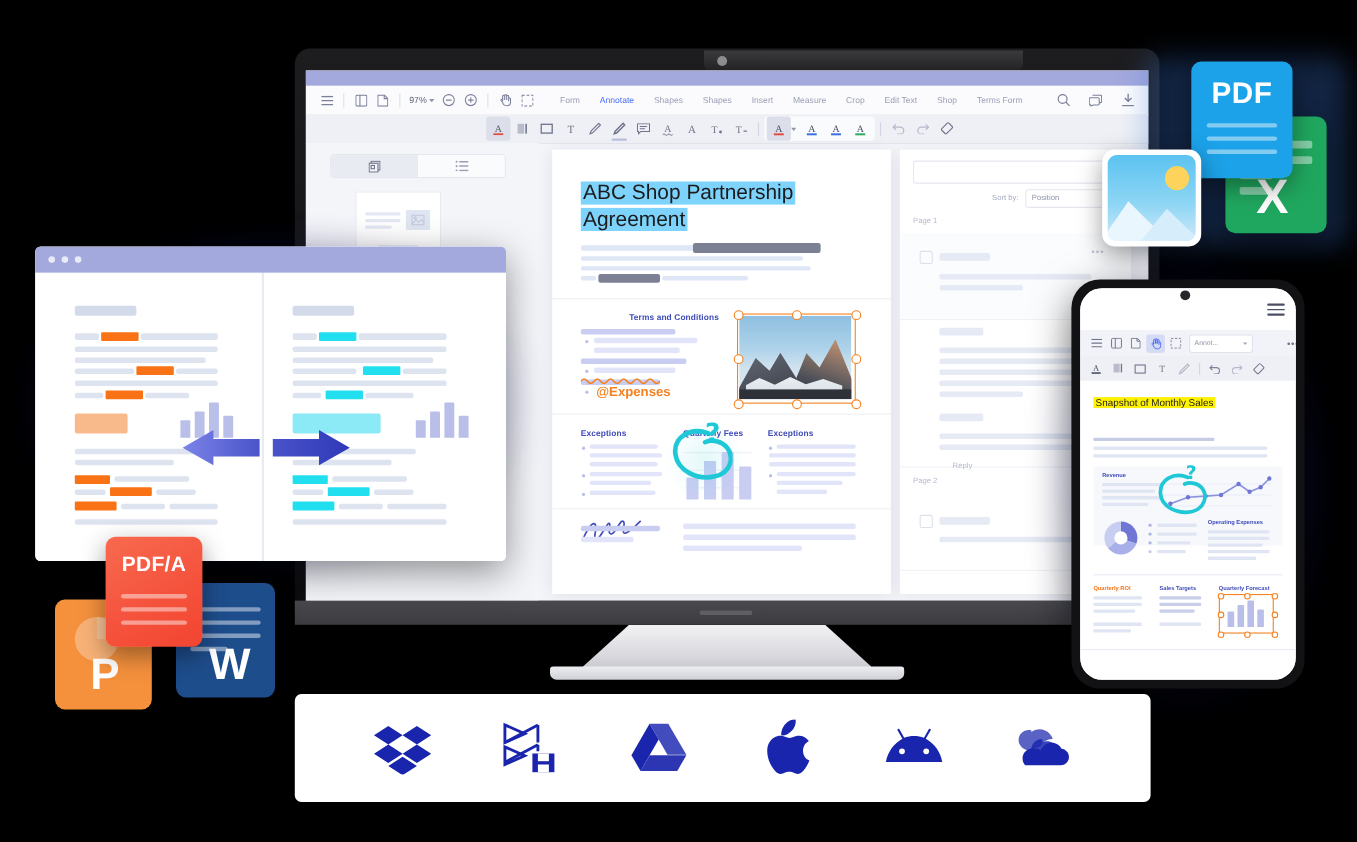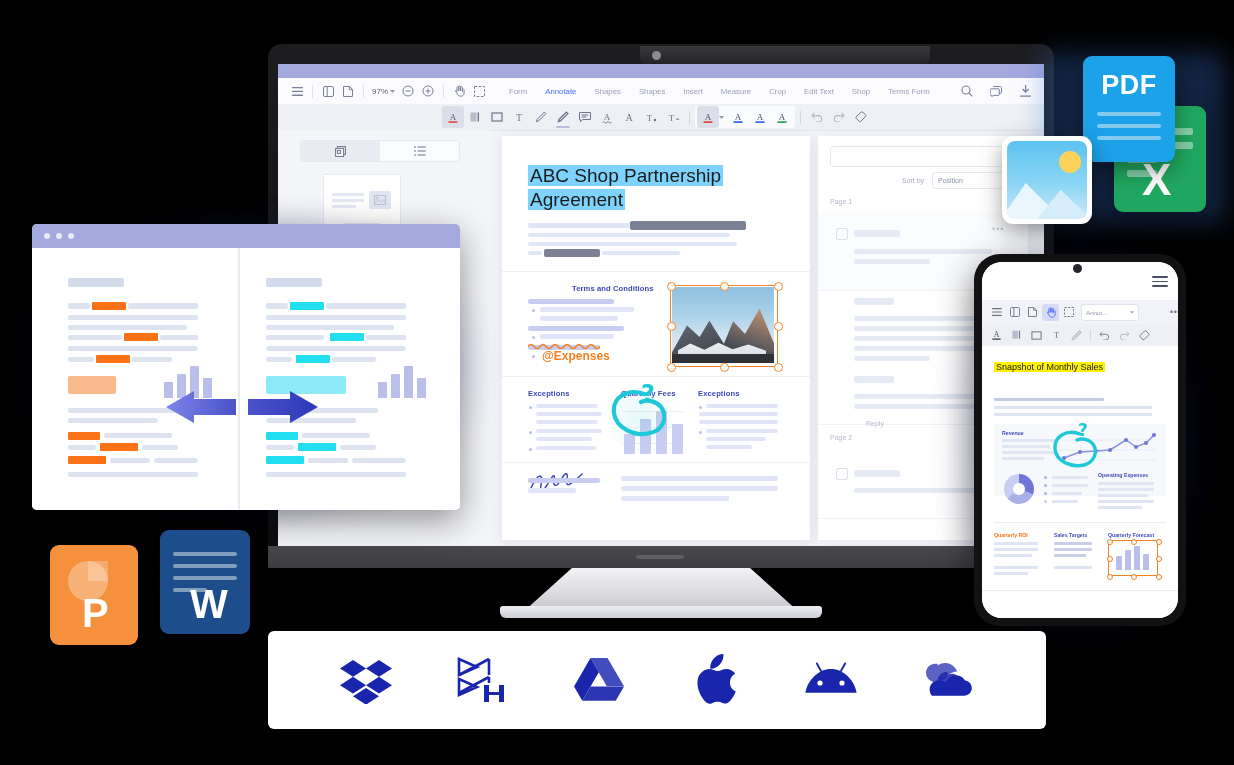--- a/index.html
+++ b/index.html
@@ -939,20 +939,27 @@
   </div>
 
   <div class="badge" style="left:50px;top:545px;width:88px;height:100px;background:#f5913d;">
     <div style="position:absolute;left:18px;top:16px;width:40px;height:40px;border-radius:50%;
       background:rgba(255,255,255,.30);"></div>
     <div style="position:absolute;left:38px;top:16px;width:20px;height:20px;
       background:rgba(255,255,255,.24);"></div>
     <div class="bt" style="top:48px;font-size:40px;line-height:40px;left:32px;right:0;text-align:left;">P</div>
   </div>
 
+  <div class="badge" style="left:96px;top:488px;width:88px;height:100px;
+       background:linear-gradient(150deg,#f86a4f 0%,#f5533d 55%,#f24530 100%);">
+    <div class="bt" style="top:16px;font-size:19px;line-height:19px;letter-spacing:.3px;">PDF/A</div>
+    <div class="bline" style="left:14px;top:52px;width:60px;height:4px;"></div>
+    <div class="bline" style="left:14px;top:64px;width:60px;height:4px;"></div>
+    <div class="bline" style="left:14px;top:76px;width:60px;height:4px;"></div>
+  </div>
 
   <div class="platbar">
     <div class="platico">
       <svg width="54" height="48" viewBox="0 0 54 48" fill="#1a25ad">
         <path d="M14 4 1 12.4l13 8.4 13-8.4zM40 4 27 12.4l13 8.4 13-8.4zM1 29.2l13 8.4 13-8.4-13-8.4zM40 20.8l-13 8.4 13 8.4 13-8.4zM14 40.3l13 8.4 13-8.4-13-8.3z"></path>
       </svg>
       </div>
 
     <div class="platico">
       <svg width="52" height="50" viewBox="0 0 52 50" fill="none" stroke="#1a25ad" stroke-width="2.6">

